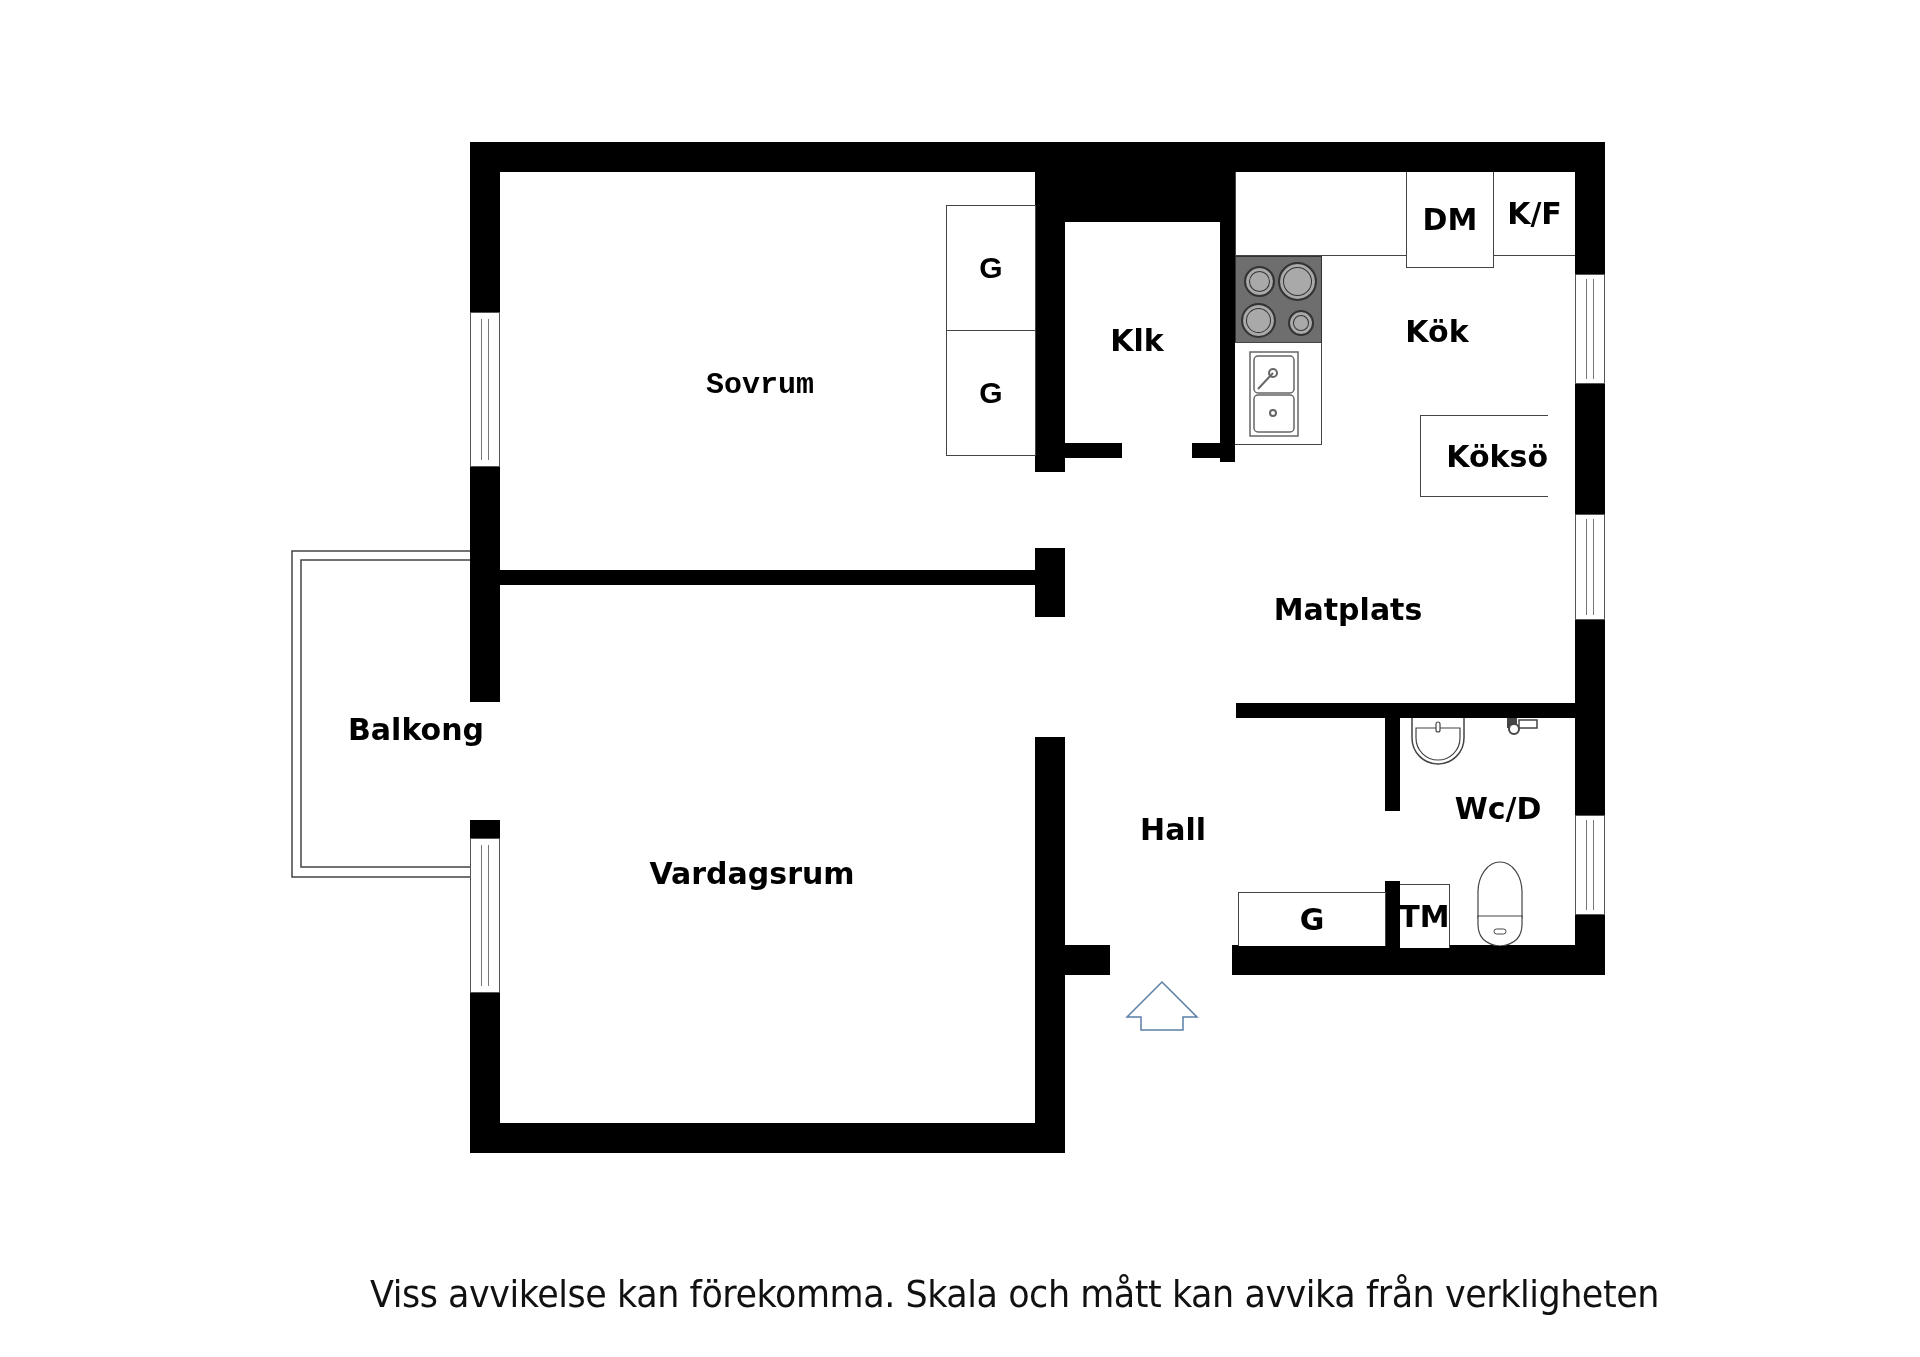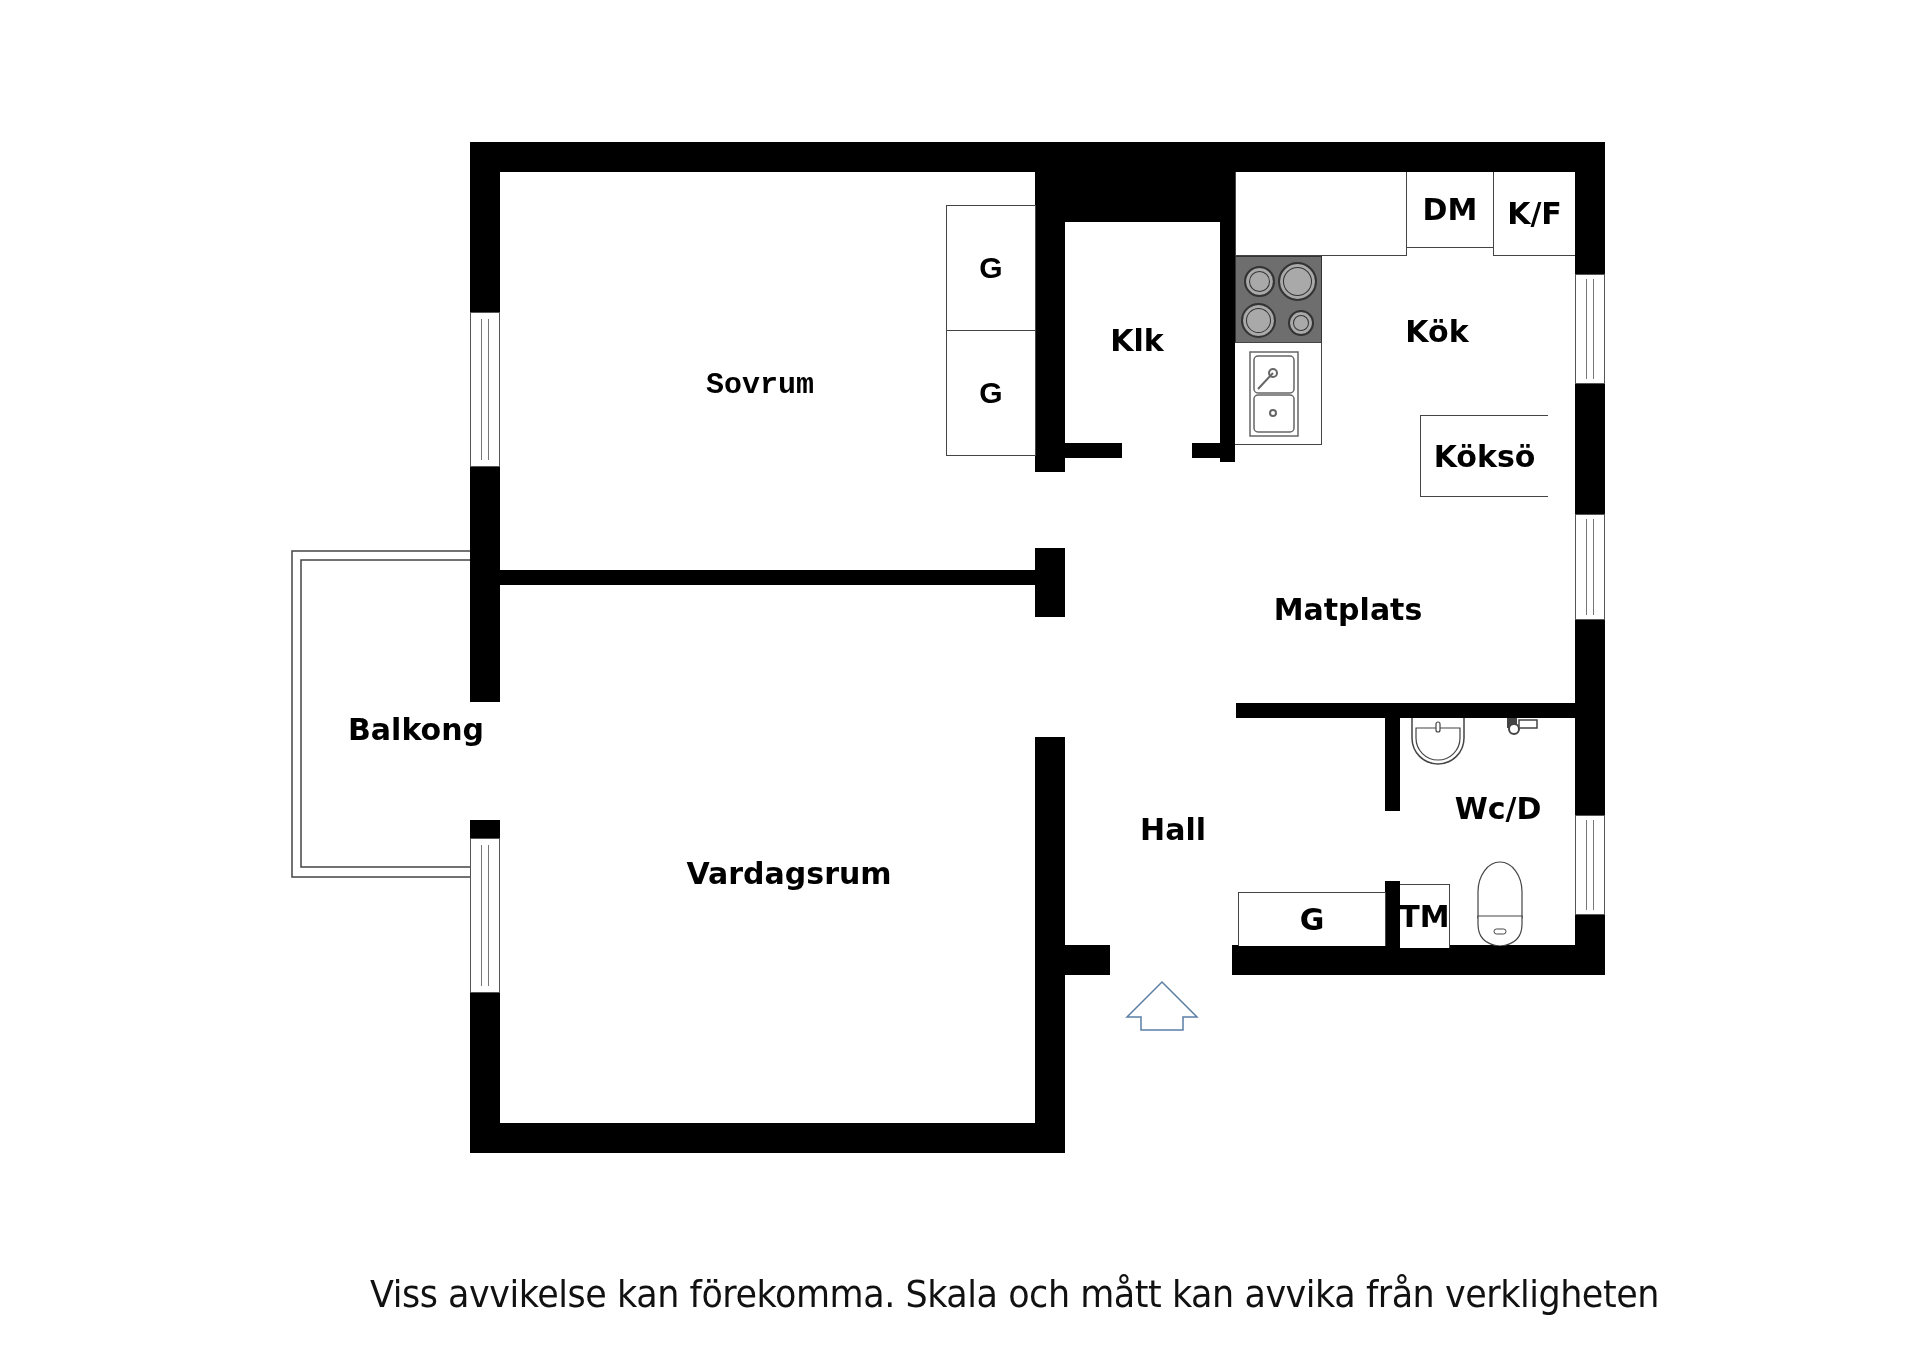--- a/index.html
+++ b/index.html
@@ -57,21 +57,21 @@
   <div class="w" style="left:1385px;top:881px;width:15px;height:94px;"></div>
 
   <div class="box" style="left:946px;top:205px;width:90px;height:126px;">
     <span class="boxlbl" style="font-family:'Liberation Sans',sans-serif;">G</span>
   </div>
   <div class="box" style="left:946px;top:330px;width:90px;height:126px;">
     <span class="boxlbl" style="font-family:'Liberation Sans',sans-serif;">G</span>
   </div>
 
   <div class="box" style="left:1235px;top:172px;width:172px;height:84px;border-top:none;"></div>
-  <div class="box" style="left:1406px;top:172px;width:88px;height:76px;border-top:none;">
+  <div class="box" style="left:1406px;top:172px;width:88px;height:96px;border-top:none;">
     <span class="boxlbl">DM</span>
   </div>
   <div class="box" style="left:1493px;top:172px;width:82px;height:84px;border-top:none;border-right:none;">
     <span class="boxlbl">K/F</span>
   </div>
 
   <div class="stove" style="left:1235px;top:256px;width:87px;height:87px;">
     <div class="burner" style="left:8px;top:9px;width:31px;height:31px;"></div>
     <div class="burner" style="left:42px;top:5px;width:39px;height:39px;"></div>
     <div class="burner" style="left:5px;top:46px;width:35px;height:35px;"></div>
@@ -82,21 +82,21 @@
     <svg width="50" height="86" viewBox="0 0 50 86" style="margin-left:-8px;">
       <rect x="1" y="1" width="48" height="84" fill="#fff" stroke="#666" stroke-width="1.5"></rect>
       <rect x="5" y="5" width="40" height="37" rx="4" fill="#fff" stroke="#666" stroke-width="1.5"></rect>
       <rect x="5" y="44" width="40" height="37" rx="4" fill="#fff" stroke="#666" stroke-width="1.5"></rect>
       <circle cx="24" cy="22" r="4" fill="none" stroke="#666" stroke-width="2"></circle>
       <line x1="24" y1="22" x2="9" y2="38" stroke="#666" stroke-width="2"></line>
       <circle cx="24" cy="62" r="3" fill="none" stroke="#666" stroke-width="2"></circle>
     </svg>
   </div>
 
-  <div class="box" style="left:1420px;top:415px;width:128px;height:82px;border-right:none;">
+  <div class="box" style="left:1420px;top:415px;width:128px;height:82px;border-right:none;justify-content:flex-end;">
     <span class="boxlbl">Köksö</span>
   </div>
 
   <div class="box" style="left:1238px;top:892px;width:148px;height:54px;border-bottom:none;">
     <span class="boxlbl">G</span>
   </div>
   <div class="box" style="left:1400px;top:884px;width:50px;height:64px;border-bottom:none;border-left:none;">
     <span class="boxlbl">TM</span>
   </div>
 
@@ -120,18 +120,18 @@
 
   <svg style="position:absolute;left:1124px;top:980px;" width="76" height="56" viewBox="0 0 76 56">
     <polygon points="38,2 73,37 59,37 59,50 17,50 17,37 3,37" fill="#fff" stroke="#5b7fa6" stroke-width="1.5"></polygon>
   </svg>
 
   <span class="lbl" style="left:760px;top:385px;font-family:Liberation Mono, monospace;">Sovrum</span>
   <span class="lbl" style="left:1137px;top:340px;">Klk</span>
   <span class="lbl" style="left:1437px;top:331px;text-align:right;">Kök</span>
   <span class="lbl" style="left:1348px;top:609px;">Matplats</span>
   <span class="lbl" style="left:387px;top:729px;margin-left:29px;">Balkong</span>
-  <span class="lbl" style="left:752px;top:873px;margin-left:37px;">Vardagsrum</span>
+  <span class="lbl" style="left:752px;top:873px;">Vardagsrum</span>
   <span class="lbl" style="left:1173px;top:829px;">Hall</span>
   <span class="lbl" style="left:1498px;top:808px;">Wc/D</span>
 </div>
 
 <div class="caption">Viss avvikelse kan förekomma. Skala och mått kan avvika från verkligheten</div>
 
 </body></html>

